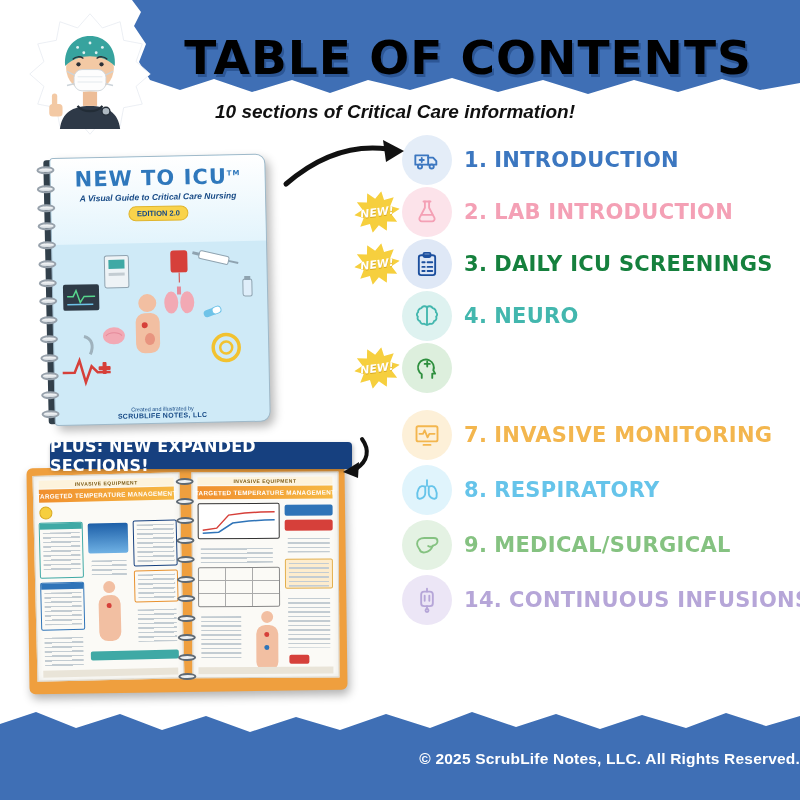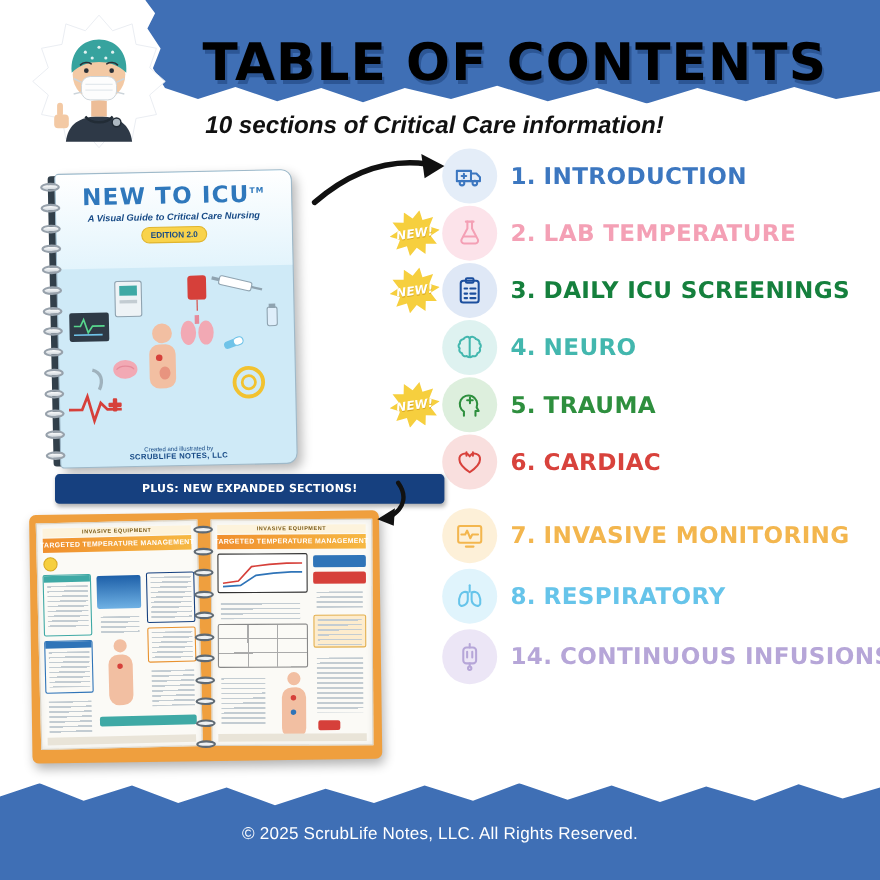--- a/index.html
+++ b/index.html
@@ -9,21 +9,21 @@
   
   .top-band{ position:absolute; top:0; left:0; width:800px; height:100px; background:#3f6fb5; z-index:1;
     clip-path: polygon(132px 0,800px 0,800px 83px,760px 90px,722px 79px,678px 92px,634px 80px,588px 94px,543px 80px,498px 92px,452px 78px,410px 90px,368px 80px,330px 93px,292px 80px,252px 92px,214px 79px,180px 90px,150px 80px,139px 62px,146px 44px,134px 26px,141px 12px); }
   .bottom-band{ position:absolute; top:702px; left:0; width:800px; height:98px; background:#3f6fb5; z-index:1;
     clip-path: polygon(0 22px,36px 10px,76px 26px,120px 12px,162px 28px,206px 14px,250px 30px,296px 15px,340px 28px,386px 12px,430px 26px,472px 10px,516px 25px,556px 12px,600px 27px,642px 13px,686px 26px,726px 11px,766px 24px,800px 14px,800px 98px,0 98px); }
 
   .page-title{ position:absolute; left:168px; top:30px; width:600px; text-align:center; z-index:2;
     font-family:"DejaVu Sans", sans-serif; font-weight:bold; font-size:47px; letter-spacing:1px; color:#000000;
     text-shadow:2px 3px 0 rgba(23,56,110,.45); white-space:nowrap;}
   .page-subtitle{ position:absolute; left:95px; top:101px; width:600px; text-align:center; z-index:2;
-    font-weight:bold; font-style:italic; font-size:22px; color:#111; }
+    font-weight:bold; font-style:italic; font-size:19px; color:#111; }
 
   
   .mascot{ position:absolute; left:28px; top:12px; width:124px; height:124px; z-index:3; }
 
   
   .book{ position:absolute; left:38px; top:156px; width:230px; height:268px; z-index:2; transform:rotate(-1.2deg); }
   .spine{ position:absolute; left:8px; top:2px; bottom:2px; width:12px; background:#33414c; border-radius:3px; z-index:1;}
   .cover{ position:absolute; left:14px; right:0; top:0; bottom:0; background:#cfeaf7; border-radius:4px 10px 10px 4px;
     border:1px solid #9fb9c9; box-shadow:4px 5px 10px rgba(0,0,0,.28); overflow:hidden; z-index:2;}
   .cover-top{ padding-top:9px; text-align:center; background:linear-gradient(#ffffff,#e3f4fc); height:86px;}
@@ -37,23 +37,23 @@
   .credit-line{ font-size:5.5px; color:#174a86;}
   .publisher{ font-size:7px; font-weight:bold; color:#174a86; letter-spacing:.3px;}
   .rings{ position:absolute; left:1px; top:8px; bottom:8px; width:22px; display:flex; flex-direction:column; justify-content:space-between; z-index:4;}
   .rings i{ display:block; width:18px; height:8px; border:2.5px solid #97a1ab; border-radius:50%; background:linear-gradient(#fdfdfd,#cfd6dc); }
 
   
   .arrow-main{ position:absolute; left:276px; top:136px; z-index:4;}
   .arrow-small{ position:absolute; left:332px; top:436px; z-index:4;}
 
   
-  .plus-banner{ position:absolute; left:50px; top:431px; width:354px; height:27px; background:#16407f; color:#fff;
+  .plus-banner{ position:absolute; left:50px; top:442px; width:302px; height:27px; background:#16407f; color:#fff;
     display:flex; align-items:center; justify-content:center; font-family:"DejaVu Sans", sans-serif; font-weight:bold;
-    font-size:10px; border-radius:4px; box-shadow:1px 2px 4px rgba(0,0,0,.3); z-index:3; letter-spacing:.2px;}
+    font-size:16px; border-radius:4px; box-shadow:1px 2px 4px rgba(0,0,0,.3); z-index:3; letter-spacing:.2px;}
 
   
   .spread{ position:absolute; left:28px; top:466px; width:318px; height:226px; z-index:2; transform:rotate(-.8deg);}
   .backing{ position:absolute; inset:0; background:#ef9f3e; border-radius:6px; box-shadow:2px 5px 10px rgba(0,0,0,.3);}
   .pg{ position:absolute; top:7px; width:147px; height:206px; background:#fbfaf6; border:1px solid #d9d2c4; box-shadow:inset 0 0 6px rgba(0,0,0,.08); overflow:hidden;}
   .pg.left{ left:7px; transform:rotate(-.6deg);}
   .pg.right{ right:7px; transform:rotate(.5deg);}
   .pg-eyebrow{ margin:4px 5px 0 5px; height:8px; background:#fdf3dc; color:#7a5a16; font-weight:bold; font-size:5px;
     display:flex; align-items:center; justify-content:center; letter-spacing:.5px;}
   .pg-title{ margin:1px 5px 0 5px; height:13px; background:linear-gradient(90deg,#f08f2e,#f6b843); color:#fff;
@@ -77,21 +77,21 @@
   .new-badge{ width:46px; height:42px; background:#f6cf3e; display:flex; align-items:center; justify-content:center;
     clip-path:polygon(100% 50%,80.4% 60%,90.5% 79.4%,68.8% 75.9%,65.5% 97.6%,50% 82%,34.5% 97.6%,31.2% 75.9%,9.5% 79.4%,19.6% 59.9%,0% 50%,19.6% 40.1%,9.5% 20.6%,31.2% 24.1%,34.5% 2.4%,50% 18%,65.5% 2.4%,68.8% 24.1%,90.5% 20.6%,80.4% 40.1%);
     transform:rotate(-8deg); margin-right:2px;}
   .new-badge span{ color:#fff; font-family:"DejaVu Sans", sans-serif; font-weight:bold; font-style:italic; font-size:11px;
     text-shadow:0 1px 0 #d9a922;}
   .icon-circle{ width:50px; height:50px; border-radius:50%; display:flex; align-items:center; justify-content:center;
     margin:0 12px 0 0; flex:0 0 50px;}
   .s-label{ font-family:"DejaVu Sans", sans-serif; font-weight:bold; font-size:21px; letter-spacing:.3px; white-space:nowrap;}
   .s-label .num{ margin-right:7px;}
 
-  .copyright{ position:absolute; left:0; top:750px; width:800px; text-align:center; color:#fff; font-weight:normal;
+  .copyright{ position:absolute; left:0; top:750px; width:800px; text-align:right; color:#fff; font-weight:bold;
     font-size:15.5px; z-index:2; letter-spacing:.2px;}
 </style>
 </head>
 <body>
 
 <div class="canvas">
 
   <div class="top-band"></div>
   <div class="bottom-band"></div>
 
@@ -305,21 +305,21 @@
             <span>NEW!</span>
           </div>
         </div>
       <div class="icon-circle" style="color: rgb(244, 160, 181); background-color: rgb(252, 227, 234);">
         <svg width="28" height="28" viewBox="0 0 24 24" fill="none" stroke="currentColor" stroke-width="1.6" stroke-linecap="round" stroke-linejoin="round">
           <path d="M9 3h6"></path>
             <path d="M10.2 3v5.4L5.6 17a2.2 2.2 0 0 0 2 3h8.8a2.2 2.2 0 0 0 2-3l-4.6-8.6V3"></path>
             <path d="M7.3 14.5h9.4"></path>
         </svg>
       </div>
-      <div class="s-label" style="color: rgb(244, 160, 181);"><span class="num">2.</span><span>LAB TEMPERATURE</span></div>
+      <div class="s-label" style="color: rgb(244, 160, 181);"><span class="num">2.</span><span>LAB INTRODUCTION</span></div>
     </div>
 
     <div class="s-row">
       <div class="badge-slot">
           <div class="new-badge">
             <span>NEW!</span>
           </div>
         </div>
       <div class="icon-circle" style="color: rgb(28, 79, 158); background-color: rgb(223, 232, 246);">
         <svg width="28" height="28" viewBox="0 0 24 24" fill="none" stroke="currentColor" stroke-width="1.6" stroke-linecap="round" stroke-linejoin="round">
@@ -348,33 +348,22 @@
           <div class="new-badge">
             <span>NEW!</span>
           </div>
         </div>
       <div class="icon-circle" style="color: rgb(46, 143, 62); background-color: rgb(221, 239, 221);">
         <svg width="28" height="28" viewBox="0 0 24 24" fill="none" stroke="currentColor" stroke-width="1.6" stroke-linecap="round" stroke-linejoin="round">
           <path d="M7.5 20.5v-3.2A6.8 6.8 0 1 1 17.4 14l1.6 2.8h-2.5v3.7"></path>
             <path d="M10 8.5h4.4M12.2 6.3v4.4"></path>
         </svg>
       </div>
-      <div class="s-label" style="color: rgb(46, 143, 62);"><span class="num">5.</span><span>TRAUMA</span></div>
-    </div>
-
-    <div class="s-row">
-      <div class="badge-slot"></div>
-      <div class="icon-circle" style="color: rgb(216, 66, 60); background-color: rgb(249, 223, 222);">
-        <svg width="28" height="28" viewBox="0 0 24 24" fill="none" stroke="currentColor" stroke-width="1.6" stroke-linecap="round" stroke-linejoin="round">
-          <path d="M12 20c-5-3.5-8-6.6-8-9.8A4.3 4.3 0 0 1 12 7.6 4.3 4.3 0 0 1 20 10.2c0 3.2-3 6.3-8 9.8z"></path>
-            <path d="M9.5 4.5v2.6M14.5 4.5v2.6"></path>
-        </svg>
-      </div>
-      <div class="s-label" style="color: rgb(216, 66, 60);"><span class="num">6.</span><span>CARDIAC</span></div>
-    </div>
+    </div>
+
 
     <div class="s-row mt15">
       <div class="badge-slot"></div>
       <div class="icon-circle" style="color: rgb(243, 182, 78); background-color: rgb(253, 240, 216);">
         <svg width="28" height="28" viewBox="0 0 24 24" fill="none" stroke="currentColor" stroke-width="1.6" stroke-linecap="round" stroke-linejoin="round">
           <rect x="3" y="4.5" width="18" height="13" rx="1.5"></rect>
             <path d="M5.5 11h3l1.5-3 2.5 6 1.5-3h4.5"></path>
             <path d="M9 20.5h6"></path>
         </svg>
       </div>
@@ -386,20 +375,30 @@
       <div class="icon-circle" style="color: rgb(102, 196, 234); background-color: rgb(224, 244, 252);">
         <svg width="28" height="28" viewBox="0 0 24 24" fill="none" stroke="currentColor" stroke-width="1.6" stroke-linecap="round" stroke-linejoin="round">
           <path d="M10.5 9.5C9 8 6 8.5 4.8 11c-1.2 2.4-1.4 5-1 7 .3 1.4 2 1.9 3.4 1.2 1.8-.8 3.3-2.5 3.3-4.7V9"></path>
           <path d="M13.5 9.5C15 8 18 8.5 19.2 11c1.2 2.4 1.4 5 1 7-.3 1.4-2 1.9-3.4 1.2-1.8-.8-3.3-2.5-3.3-4.7V9"></path>
           <path d="M12 3.5v5"></path>
         </svg>
       </div>
       <div class="s-label" style="color: rgb(102, 196, 234);"><span class="num">8.</span><span>RESPIRATORY</span></div>
     </div>
 
+    <div class="s-row mt3">
+      <div class="badge-slot"></div>
+      <div class="icon-circle" style="color: rgb(133, 194, 129); background-color: rgb(228, 242, 227);">
+        <svg width="28" height="28" viewBox="0 0 24 24" fill="none" stroke="currentColor" stroke-width="1.6" stroke-linecap="round" stroke-linejoin="round">
+          <path d="M3.5 11c0-3 2.6-5 6.2-5h8.3c2 0 3 1.3 3 2.8 0 2.2-2 3.3-4.1 3.8-1 2.9-3.6 5.2-6.7 5.7-2.2.4-4.1-.8-4.6-2.6-.8-1.2-2.1-2.5-2.1-4.7z"></path>
+            <path d="M13 12.8c1.2.8 2.8.8 4 .1"></path>
+        </svg>
+      </div>
+      <div class="s-label" style="color: rgb(133, 194, 129);"><span class="num">9.</span><span>MEDICAL/SURGICAL</span></div>
+    </div>
 
     <div class="s-row mt3">
       <div class="badge-slot"></div>
       <div class="icon-circle" style="color: rgb(182, 166, 216); background-color: rgb(236, 230, 246);">
         <svg width="28" height="28" viewBox="0 0 24 24" fill="none" stroke="currentColor" stroke-width="1.6" stroke-linecap="round" stroke-linejoin="round">
           <rect x="7" y="4.8" width="10" height="12.4" rx="2.5"></rect>
             <path d="M12 2.2v2.6"></path>
             <path d="M10 8.2v4.4M14 8.2v4.4"></path>
             <path d="M12 17.2v2.2"></path>
             <circle cx="12" cy="21" r="1.3"></circle>

